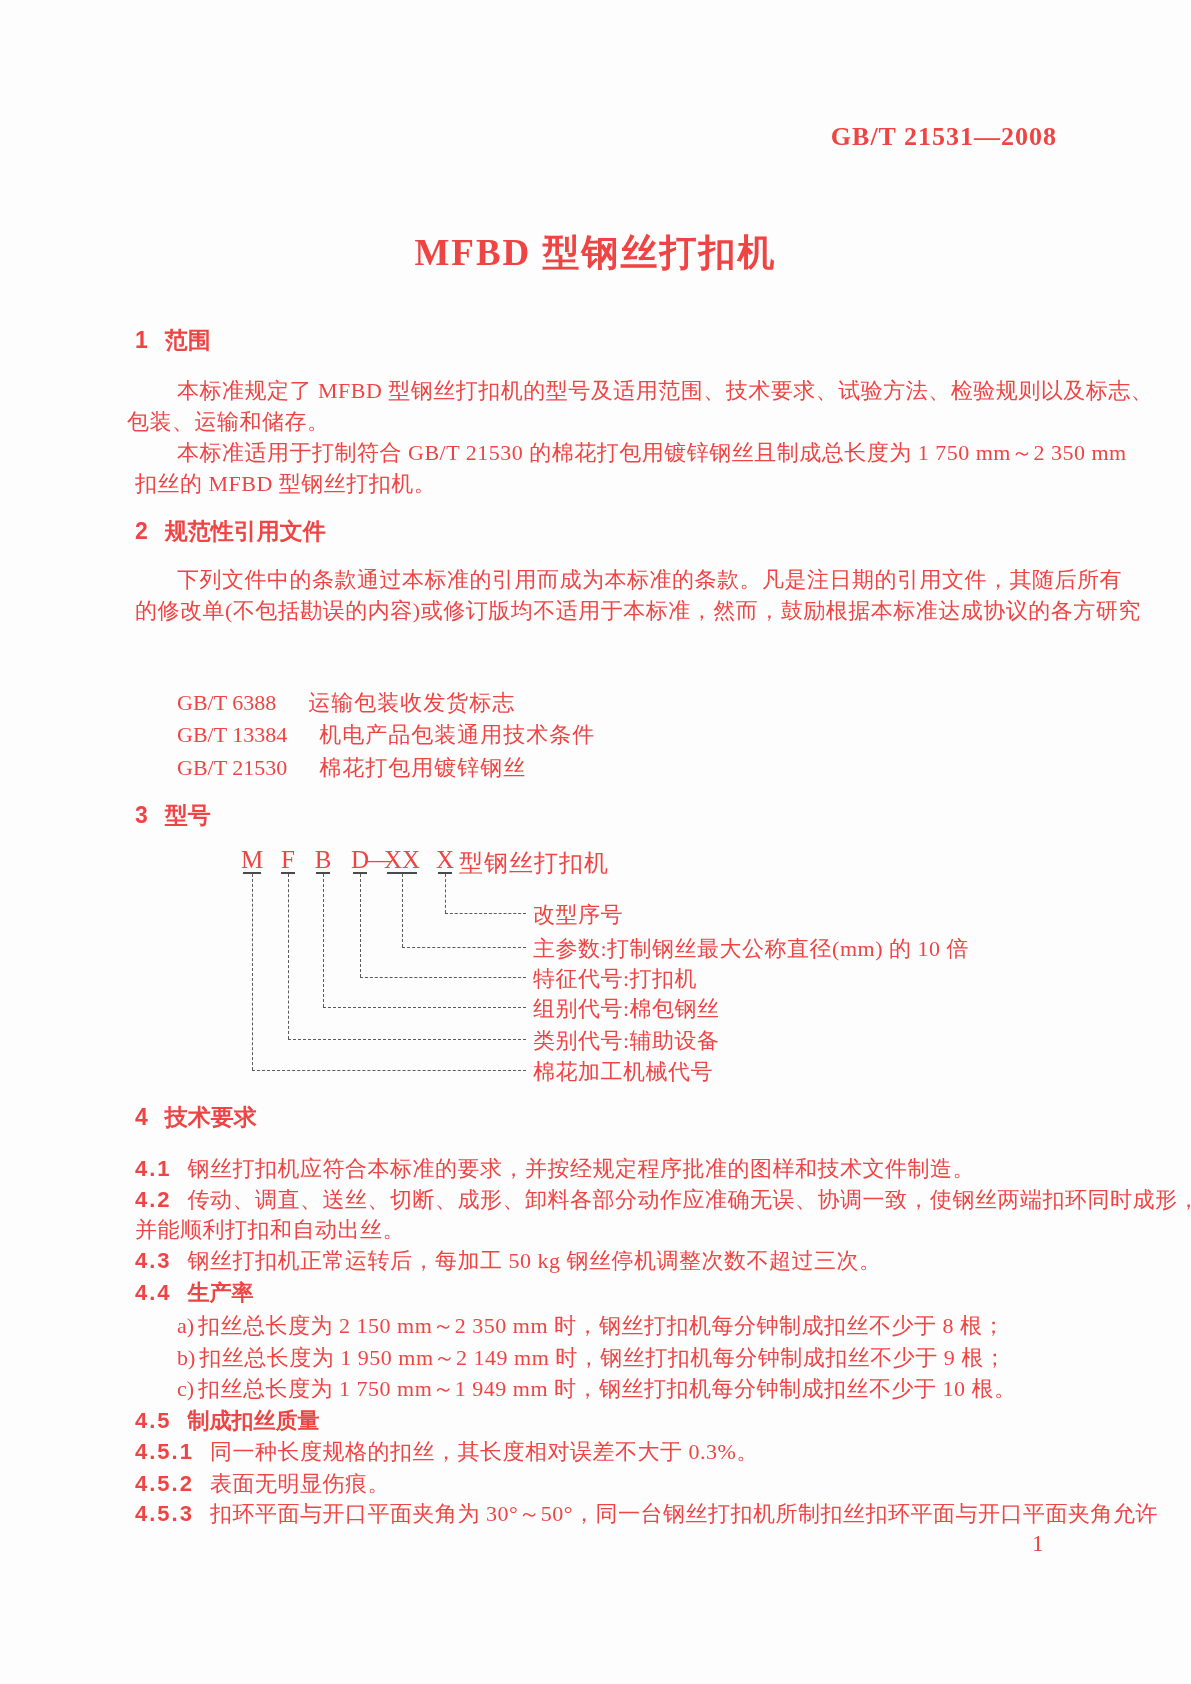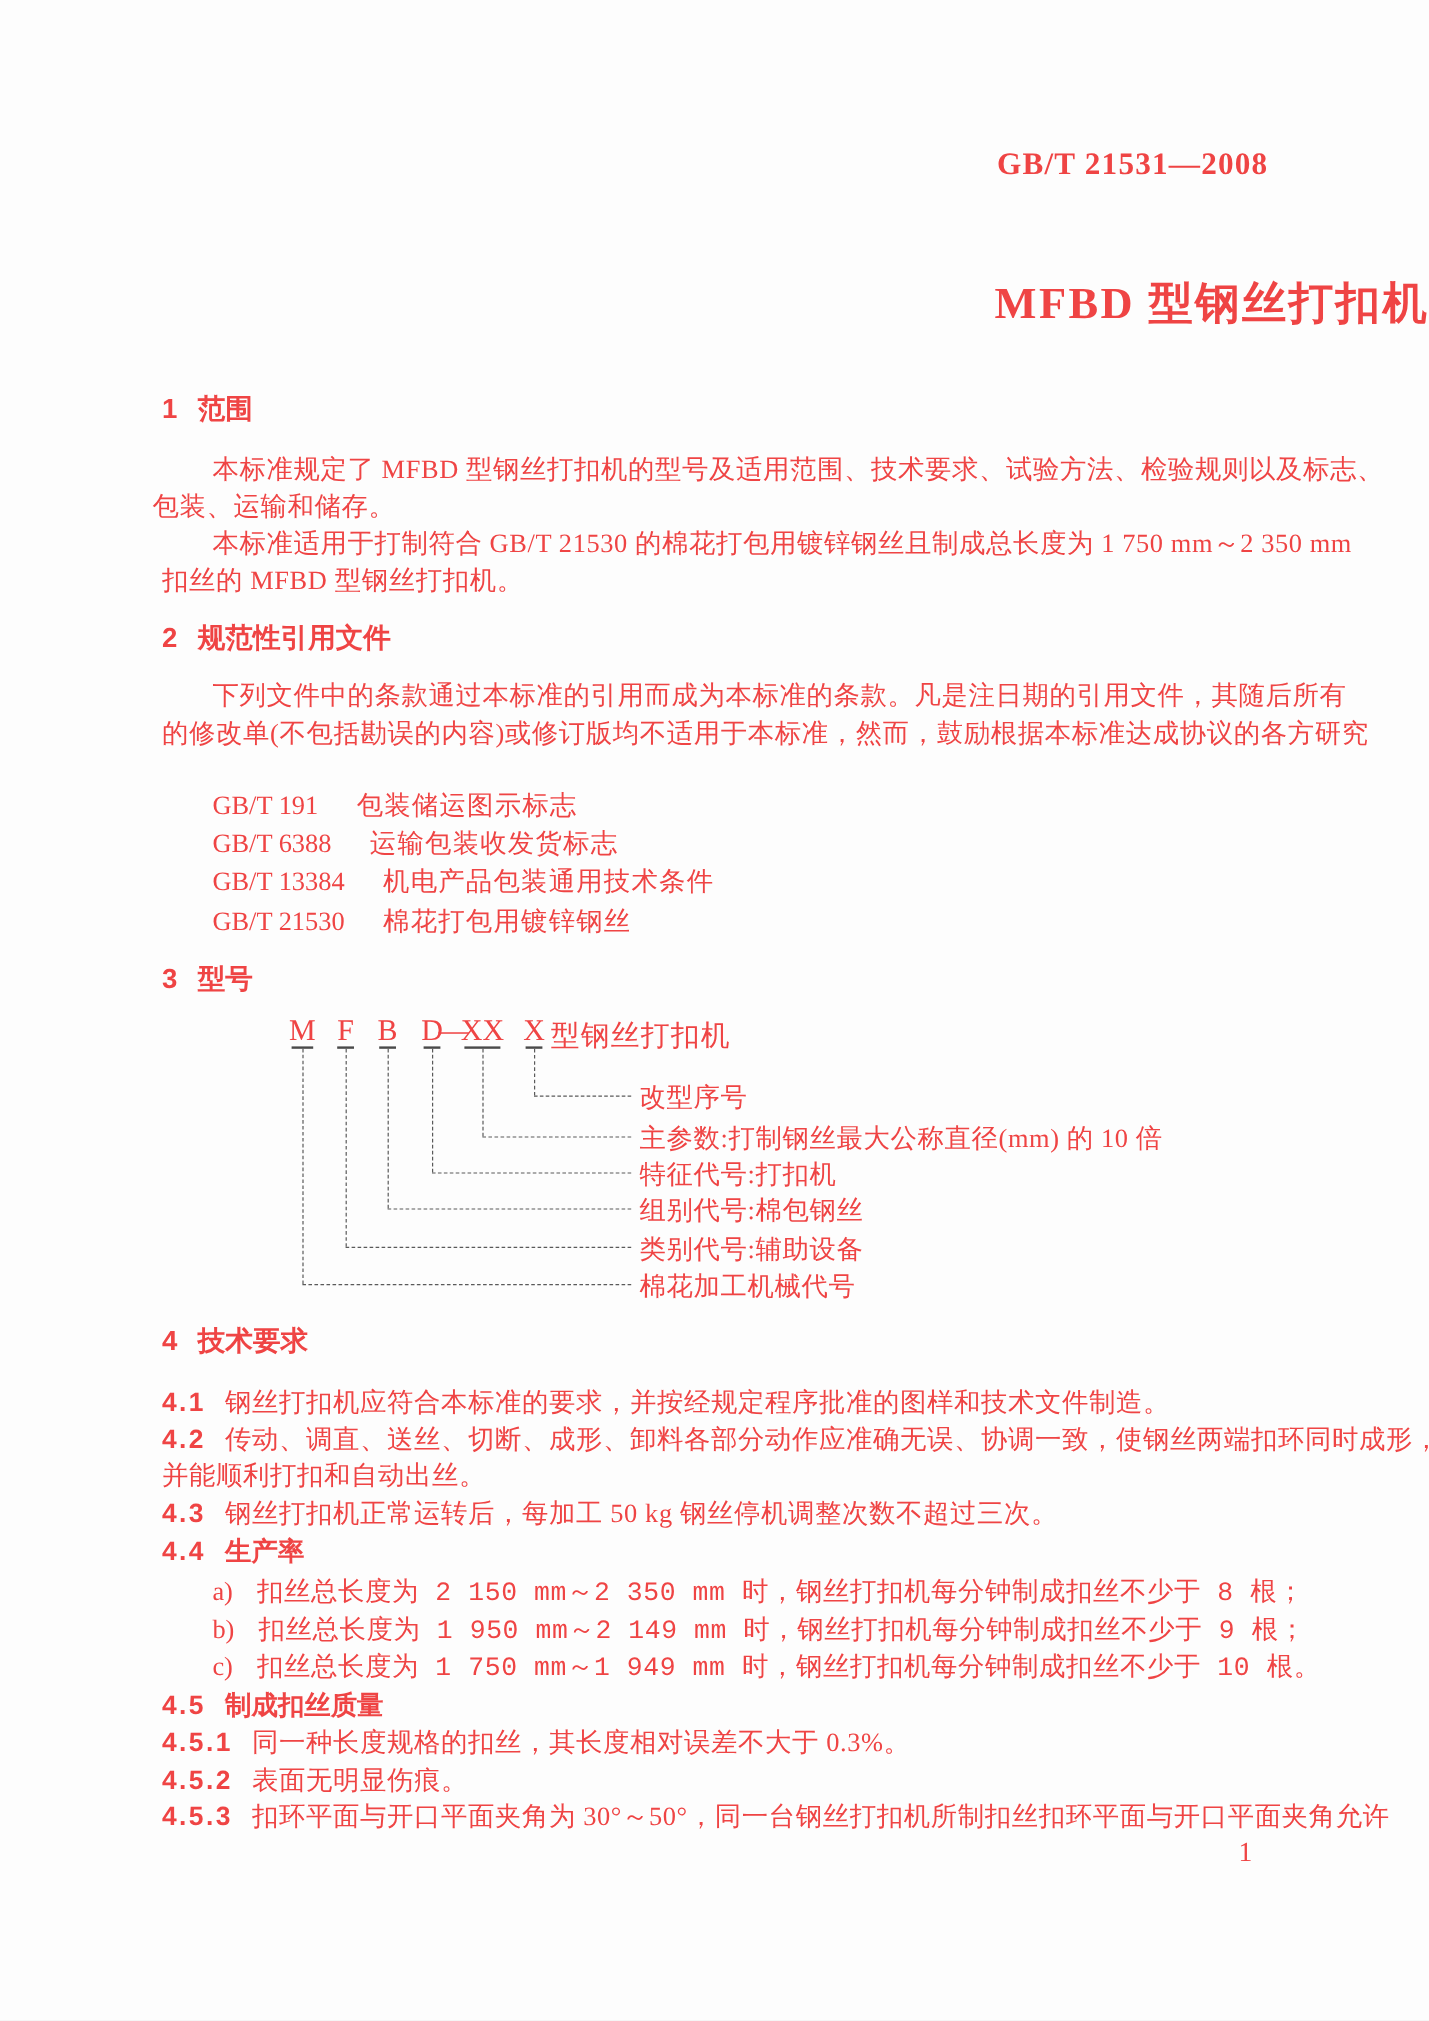--- a/index.html
+++ b/index.html
@@ -1,27 +1,27 @@
 <!DOCTYPE html>
 <html><head>
 <meta charset="utf-8">
 <style>
   html,body{margin:0;padding:0;background:#e8e8e8;}
   .page{position:relative;width:1191px;height:1684px;margin:0 auto;background:#fdfdfd;
         font-family:"Liberation Serif",serif;color:#ef4444;overflow:hidden;}
   .line{position:absolute;white-space:nowrap;font-size:22px;line-height:27px;}
   .hdr{position:absolute;top:122px;right:134px;font-size:26px;font-weight:bold;letter-spacing:1px;}
-  .doc-title{position:absolute;top:228px;left:0;width:100%;text-align:right;
+  .doc-title{position:absolute;top:228px;left:0;width:100%;text-align:center;
              font-size:37px;font-weight:bold;letter-spacing:2px;}
   .sec-head{font-family:"Liberation Sans",sans-serif;font-weight:bold;font-size:23px;}
   .sec-head .hnum{margin-right:17px;}
   .cnum{font-family:"Liberation Sans",sans-serif;font-weight:bold;font-size:22px;letter-spacing:2px;}
   .ctext{margin-left:16px;letter-spacing:0.5px;}
   .ctext-bold{margin-left:16px;font-family:"Liberation Sans",sans-serif;font-weight:bold;}
-  .itemtext{margin-left:20px;letter-spacing:0.5px;font-family:Liberation Mono, monospace;}
+  .itemtext{margin-left:4px;letter-spacing:0.5px;}
   .reftitle{margin-left:32px;letter-spacing:1px;}
   .body-ls{letter-spacing:0.5px;}
   .mletter{position:absolute;top:846px;font-size:25px;transform:translateX(-50%);}
   .msuffix{position:absolute;top:847px;left:459px;font-size:24px;letter-spacing:1px;}
   .tick{position:absolute;top:872px;height:2px;background:#4a4a4a;}
   .vline{position:absolute;width:0;border-left:1px dashed #5a5a5a;}
   .hline{position:absolute;height:0;border-top:1px dashed #5a5a5a;}
   .dlabel{position:absolute;left:533px;white-space:nowrap;font-size:22px;letter-spacing:0.5px;}
   .pageno{position:absolute;top:1531px;left:1032px;font-size:23px;}
 </style>
@@ -41,23 +41,20 @@
   <div class="line body-ls" style="top:408px;left:127px">包装、运输和储存。</div>
   <div class="line body-ls" style="top:439px;left:177px">本标准适用于打制符合 GB/T 21530 的棉花打包用镀锌钢丝且制成总长度为 1 750 mm～2 350 mm</div>
   <div class="line body-ls" style="top:470px;left:135px">扣丝的 MFBD 型钢丝打扣机。</div>
 
   <div class="line sec-head" style="top:518px;left:135px">
     <span class="hnum">2</span><span>规范性引用文件</span>
   </div>
   <div class="line body-ls" style="top:566px;left:177px">下列文件中的条款通过本标准的引用而成为本标准的条款。凡是注日期的引用文件，其随后所有</div>
   <div class="line body-ls" style="top:597px;left:135px">的修改单(不包括勘误的内容)或修订版均不适用于本标准，然而，鼓励根据本标准达成协议的各方研究</div>
 
-  <div class="line" style="top:657px;left:177px">
-    <span>GB/T 191</span><span class="reftitle">包装储运图示标志</span>
-  </div>
   <div class="line" style="top:689px;left:177px">
     <span>GB/T 6388</span><span class="reftitle">运输包装收发货标志</span>
   </div>
   <div class="line" style="top:721px;left:177px">
     <span>GB/T 13384</span><span class="reftitle">机电产品包装通用技术条件</span>
   </div>
   <div class="line" style="top:754px;left:177px">
     <span>GB/T 21530</span><span class="reftitle">棉花打包用镀锌钢丝</span>
   </div>
 

